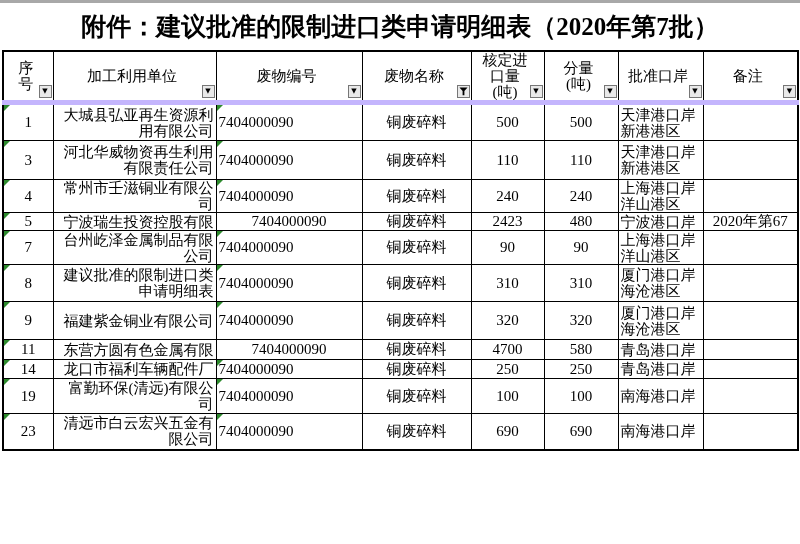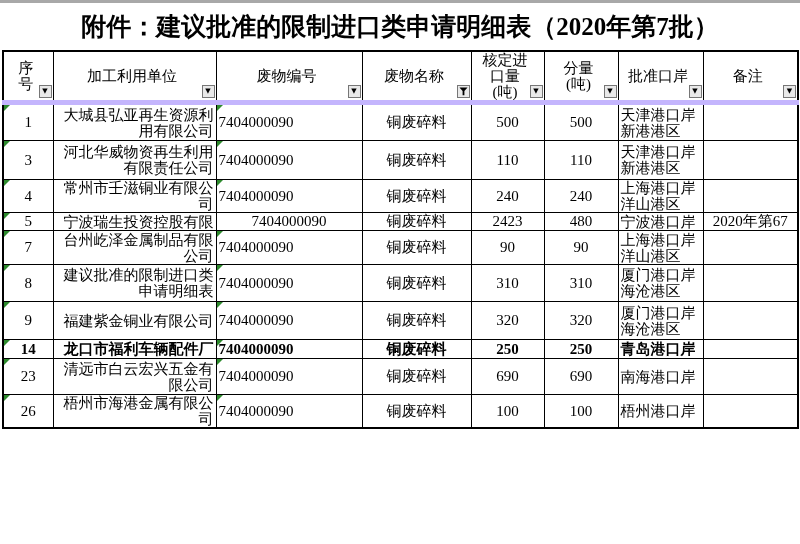--- a/index.html
+++ b/index.html
@@ -159,45 +159,55 @@
         <tr style="height: 38px;">
           <td class="c-center">9<i class="tri"></i></td>
           <td class="c-company">福建紫金铜业有限公司</td>
           <td class="c-left">7404000090<i class="tri"></i></td>
           <td class="c-center">铜废碎料</td>
           <td class="c-center">320</td>
           <td class="c-center">320</td>
           <td class="c-port">厦门港口岸海沧港区</td>
           <td class="c-center"></td>
         </tr>
-        <tr style="height: 19px; font-weight: bold;">
+        <tr style="height: 20px;">
+          <td class="c-center">11<i class="tri"></i></td>
+          <td class="c-company">东营方圆有色金属有限</td>
+          <td class="c-center">7404000090</td>
+          <td class="c-center">铜废碎料</td>
+          <td class="c-center">4700</td>
+          <td class="c-center">580</td>
+          <td class="c-port">青岛港口岸</td>
+          <td class="c-center"></td>
+        </tr>
+        <tr style="height: 19px;">
           <td class="c-center">14<i class="tri"></i></td>
           <td class="c-company">龙口市福利车辆配件厂</td>
           <td class="c-left">7404000090<i class="tri"></i></td>
           <td class="c-center">铜废碎料</td>
           <td class="c-center">250</td>
           <td class="c-center">250</td>
           <td class="c-port">青岛港口岸</td>
           <td class="c-center"></td>
         </tr>
+        <tr style="height: 35px;">
+          <td class="c-center">19<i class="tri"></i></td>
+          <td class="c-company">富勤环保(清远)有限公司</td>
+          <td class="c-left">7404000090<i class="tri"></i></td>
+          <td class="c-center">铜废碎料</td>
+          <td class="c-center">100</td>
+          <td class="c-center">100</td>
+          <td class="c-port">南海港口岸</td>
+          <td class="c-center"></td>
+        </tr>
         <tr style="height: 36px;">
           <td class="c-center">23<i class="tri"></i></td>
           <td class="c-company">清远市白云宏兴五金有限公司</td>
           <td class="c-left">7404000090<i class="tri"></i></td>
           <td class="c-center">铜废碎料</td>
           <td class="c-center">690</td>
           <td class="c-center">690</td>
           <td class="c-port">南海港口岸</td>
-          <td class="c-center"></td>
-        </tr>
-        <tr style="height: 32px;">
-          <td class="c-center">26<i class="tri"></i></td>
-          <td class="c-company">梧州市海港金属有限公司</td>
-          <td class="c-left">7404000090<i class="tri"></i></td>
-          <td class="c-center">铜废碎料</td>
-          <td class="c-center">100</td>
-          <td class="c-center">100</td>
-          <td class="c-port">梧州港口岸</td>
           <td class="c-center"></td>
         </tr>
       </tbody>
   </table>
 </div>
 
 </body></html>

